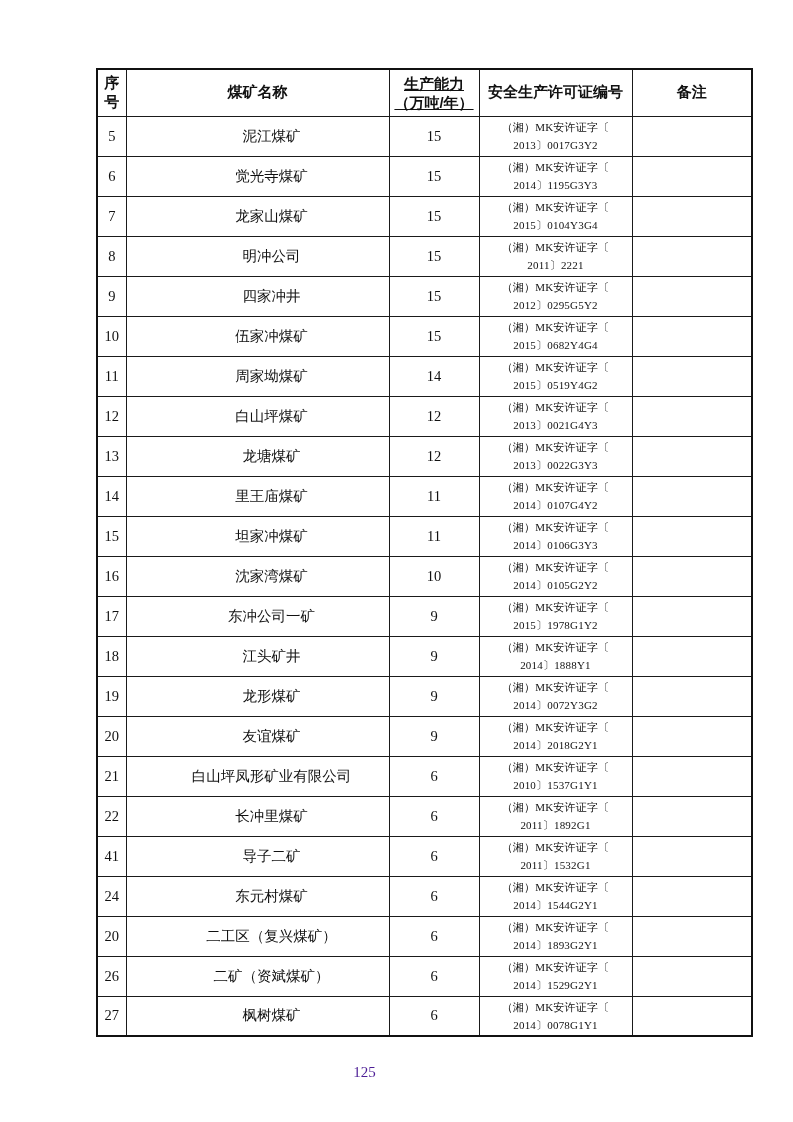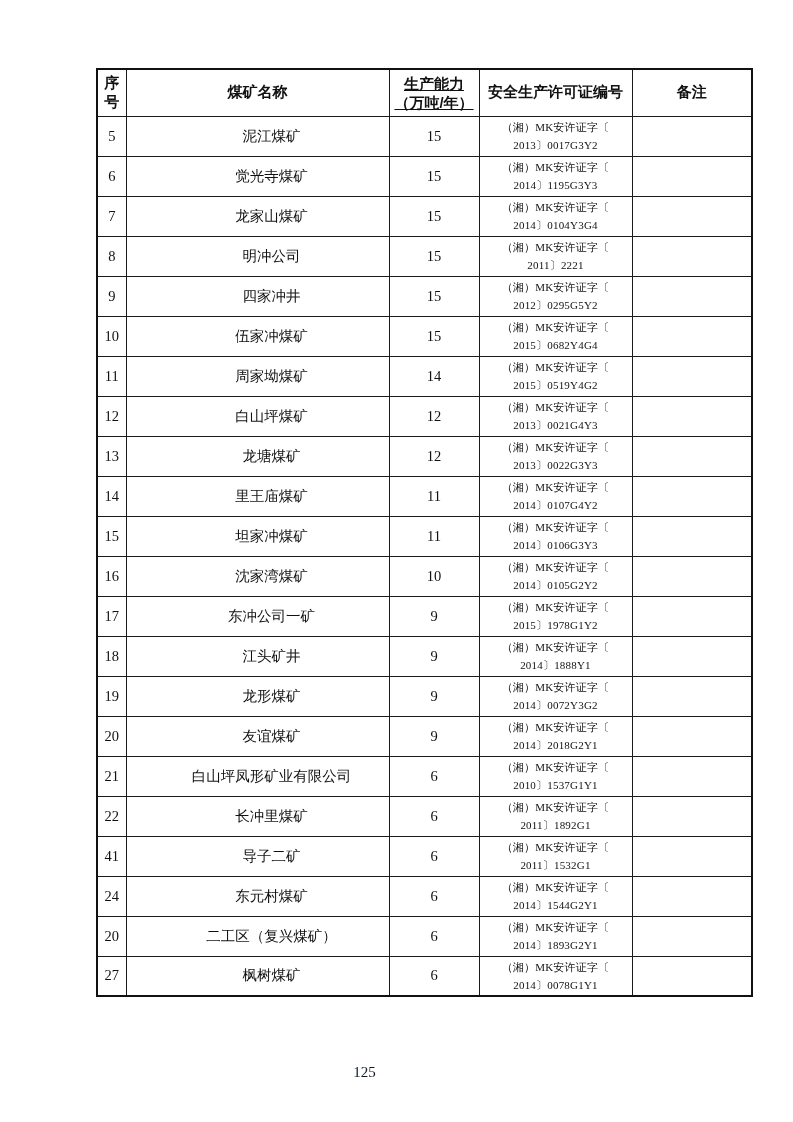--- a/index.html
+++ b/index.html
@@ -39,21 +39,21 @@
   }
   tbody td { height: 40px; font-size: 14.5px; }
   td.col-name { text-align: left; padding-left: 28px; }
   .cap-line { display: block; line-height: 19px; text-decoration: underline; }
   .lic-line { display: block; line-height: 18px; font-size: 11px; letter-spacing: 0.2px; }
   .page-number {
     position: absolute;
     top: 1064px; left: 0; width: 673px;
     text-align: center;
     font-size: 15px;
-    color: #0f172a;
+    color: #4c1d95;
   }
 </style>
 </head>
 <body>
 
 <div class="page">
 
   <table class="mine-table">
     <colgroup>
       <col style="width:29px">
@@ -94,21 +94,21 @@
             <span class="lic-line">2014〕1195G3Y3</span>
           </td>
           <td class="col-remark"></td>
         </tr>
         <tr>
           <td class="col-no">7</td>
           <td class="col-name">龙家山煤矿</td>
           <td class="col-cap">15</td>
           <td class="col-lic">
             <span class="lic-line">（湘）MK安许证字〔</span>
-            <span class="lic-line">2014〕0104Y3G4</span>
+            <span class="lic-line">2015〕0104Y3G4</span>
           </td>
           <td class="col-remark"></td>
         </tr>
         <tr>
           <td class="col-no">8</td>
           <td class="col-name">明冲公司</td>
           <td class="col-cap">15</td>
           <td class="col-lic">
             <span class="lic-line">（湘）MK安许证字〔</span>
             <span class="lic-line">2011〕2221</span>
@@ -275,20 +275,30 @@
           </td>
           <td class="col-remark"></td>
         </tr>
         <tr>
           <td class="col-no">20</td>
           <td class="col-name">二工区（复兴煤矿）</td>
           <td class="col-cap">6</td>
           <td class="col-lic">
             <span class="lic-line">（湘）MK安许证字〔</span>
             <span class="lic-line">2014〕1893G2Y1</span>
+          </td>
+          <td class="col-remark"></td>
+        </tr>
+        <tr>
+          <td class="col-no">26</td>
+          <td class="col-name">二矿（资斌煤矿）</td>
+          <td class="col-cap">6</td>
+          <td class="col-lic">
+            <span class="lic-line">（湘）MK安许证字〔</span>
+            <span class="lic-line">2014〕1529G2Y1</span>
           </td>
           <td class="col-remark"></td>
         </tr>
         <tr>
           <td class="col-no">27</td>
           <td class="col-name">枫树煤矿</td>
           <td class="col-cap">6</td>
           <td class="col-lic">
             <span class="lic-line">（湘）MK安许证字〔</span>
             <span class="lic-line">2014〕0078G1Y1</span>

